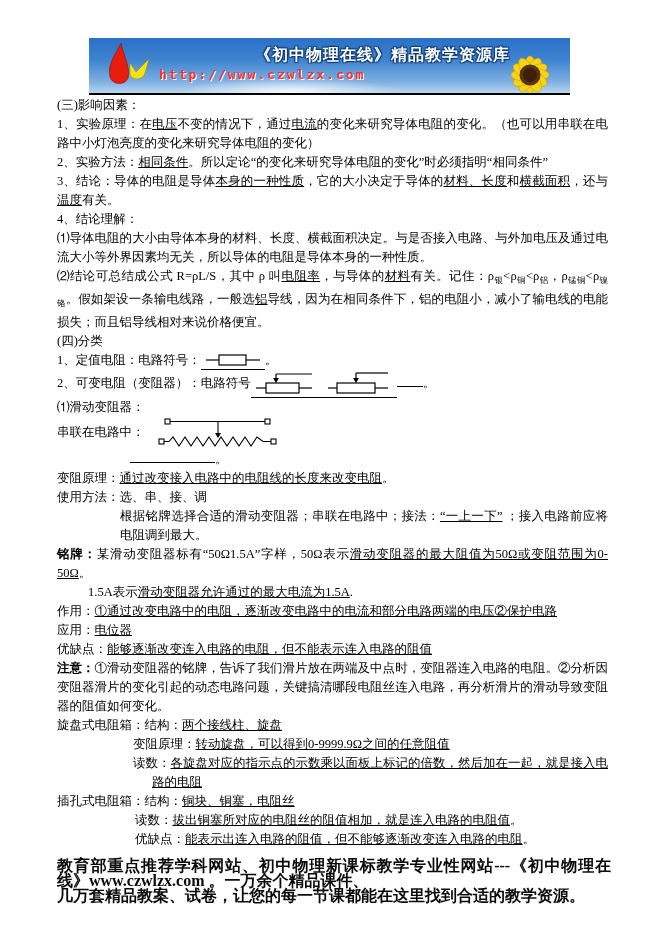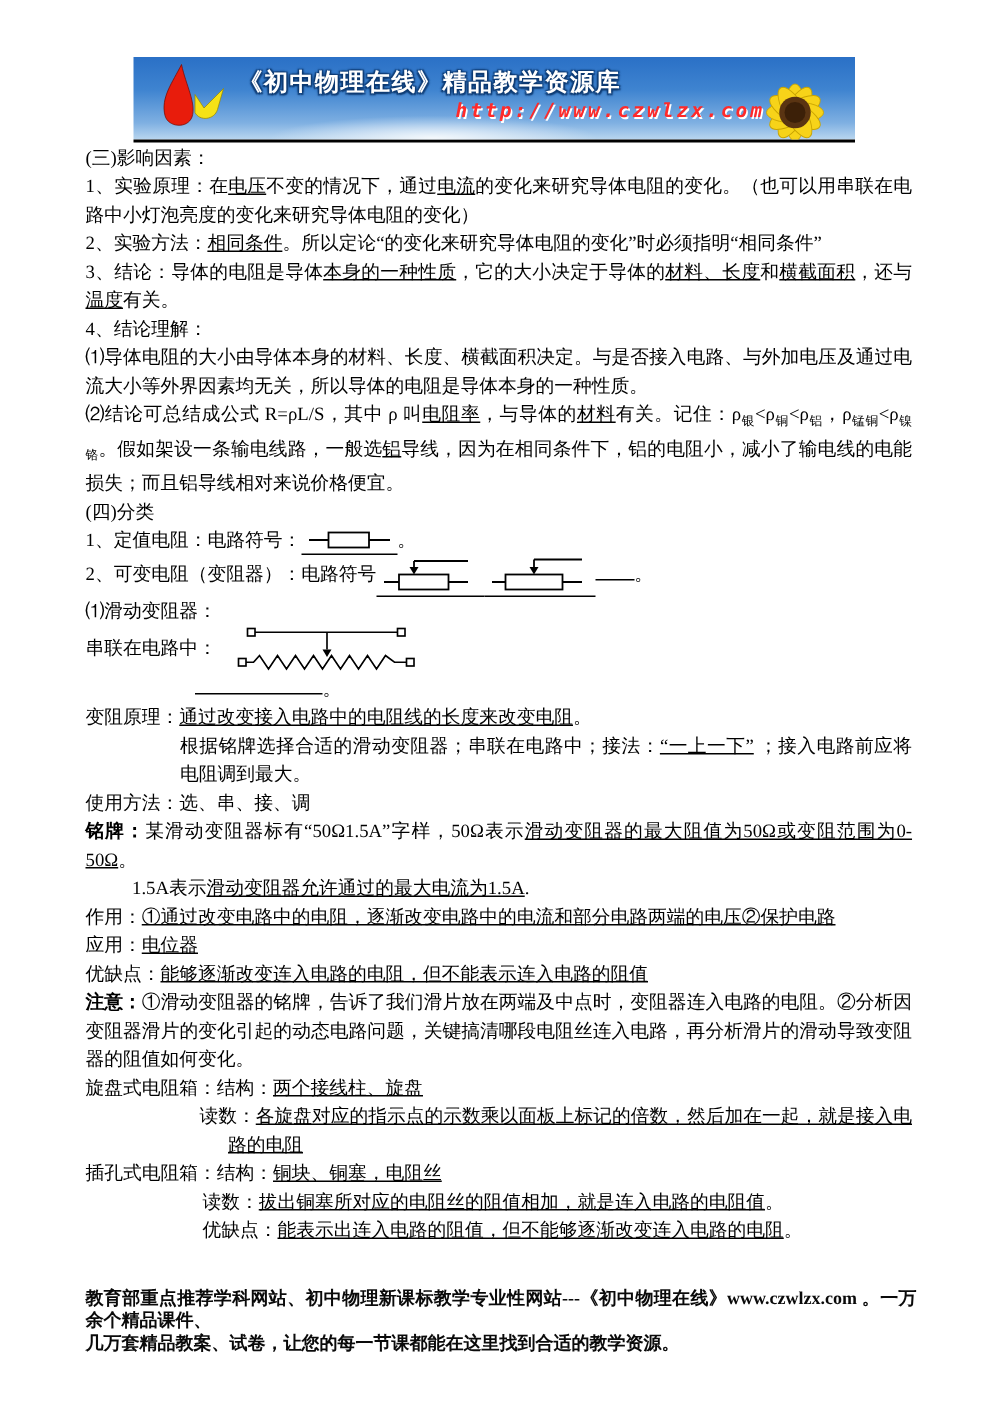--- a/index.html
+++ b/index.html
@@ -11,51 +11,51 @@
   .banner{
     position:absolute;left:89px;top:38px;width:481px;height:55px;
     border-bottom:2px solid #000;overflow:hidden;
     background:linear-gradient(180deg,#2a70c6 0%,#3f84d0 40%,#7fb0e2 80%,#b9d6ef 100%);
   }
   .banner::after{ 
     content:"";position:absolute;left:90px;bottom:-14px;width:220px;height:30px;
     background:radial-gradient(ellipse at center,rgba(255,255,255,.85) 0%,rgba(255,255,255,0) 70%);
   }
   .banner-title{
-    position:absolute;left:70px;right:60px;top:7px;text-align:left;
+    position:absolute;left:70px;right:60px;top:7px;text-align:right;
     color:#fff;font-weight:bold;font-size:16px;letter-spacing:1px;
     text-shadow:1px 1px 1px #0d3a72,-1px -1px 1px #0d3a72,1px -1px 1px #0d3a72,-1px 1px 1px #0d3a72;
     white-space:nowrap;
   }
   .banner-url{
-    position:absolute;left:70px;right:60px;top:29px;text-align:right;
+    position:absolute;left:70px;right:60px;top:29px;text-align:left;
     color:#ff2a2a;font-weight:bold;font-size:13px;letter-spacing:2px;
     font-family:"DejaVu Sans Mono",monospace;
-    text-shadow:1px 1px 0 #ffffff;white-space:nowrap;font-style:italic;
+    text-shadow:1px 1px 0 #ffffff;white-space:nowrap;
   }
   .banner-logo{position:absolute;left:8px;top:3px;}
   .banner-flower{position:absolute;right:4px;bottom:-4px;}
   
   .doc{
     position:absolute;left:57px;top:96px;width:551px;
     font-size:12.5px;line-height:19px;text-align:justify;
   }
   .line{min-height:19px;}
   .run{white-space:pre-wrap;}
   .u{text-decoration:underline;}
   .b{font-weight:bold;}
   .sub{font-size:8.5px;vertical-align:-3px;text-decoration:none;}
   .blank{display:inline-block;border-bottom:1px solid #000;height:13px;vertical-align:baseline;}
   .symwrap{display:inline-block;vertical-align:middle;line-height:0;}
   .wrapu{border-bottom:1px solid #000;padding:0 5px 2px 5px;}
   .symwrap svg{display:inline-block;vertical-align:middle;}
   
   .footer{
     position:absolute;left:57px;top:858px;width:554px;
-    font-weight:bold;font-size:12px;line-height:15px;color:#0a0a0a;text-align:justify;
+    font-weight:bold;font-size:16px;line-height:15px;color:#0a0a0a;text-align:justify;
   }
 </style>
 </head>
 <body>
 
 <div class="banner">
   <span class="banner-logo symwrap">
     <svg width="58" height="50" viewBox="0 0 58 50">
       <path d="M24,2 C18,14 10,24 13,36 C15,44 28,45 31,37 C34,28 27,16 24,2 Z" fill="#e81c0c" stroke="#7a0a00" stroke-width="0.5"></path>
       <path d="M33,22 l6,9 l13,-13 l-4,14 c-2,7 -12,8 -15,2 Z" fill="#f5e216" stroke="#9a8a00" stroke-width="0.5"></path>
@@ -116,29 +116,30 @@
     <rect x="114" y="2" width="5" height="5" fill="#fff"></rect>
     <line x1="19" y1="4.5" x2="114" y2="4.5"></line>
     <line x1="67" y1="4.5" x2="67" y2="16"></line>
     <polygon points="64,16 70,16 67,21" fill="#000" stroke="none"></polygon>
     <rect x="8" y="22" width="5" height="5" fill="#fff"></rect>
     <rect x="120" y="22" width="5" height="5" fill="#fff"></rect>
     <polyline points="13,24.5 18,24.5 22,20 28,29 34,20 40,29 46,20 52,29 58,20 64,29 70,20 76,29 82,20 88,29 94,20 100,29 106,20 112,24.5 120,24.5"></polyline>
   </svg></span></div>
     <div class="line" style="padding-left: 73px;"><span class="run blank" style="width: 85px;"></span><span class="run">。</span></div>
     <div class="line"><span class="run">变阻原理：</span><span class="run u">通过改变接入电路中的电阻线的长度来改变电阻</span><span class="run">。</span></div>
+    <div class="line"><span class="run">使用方法：选、串、接、调</span></div>
     <div class="line" style="padding-left: 63px;"><span class="run">根据铭牌选择合适的滑动变阻器；串联在电路中；接法：</span><span class="run u">“一上一下”</span><span class="run"> ；接入电路前应将电阻调到最大。</span></div>
-    <div class="line"><span class="run">使用方法：选、串、接、调</span></div>
     <div class="line"><span class="run b">铭牌：</span><span class="run">某滑动变阻器标有“50Ω1.5A”字样，50Ω表示</span><span class="run u">滑动变阻器的最大阻值为50Ω或变阻范围为0-50Ω</span><span class="run">。</span></div>
     <div class="line" style="padding-left: 31px;"><span class="run">1.5A表示</span><span class="run u">滑动变阻器允许通过的最大电流为1.5A</span><span class="run">.</span></div>
     <div class="line"><span class="run">作用：</span><span class="run u">①通过改变电路中的电阻，逐渐改变电路中的电流和部分电路两端的电压②保护电路</span></div>
     <div class="line"><span class="run">应用：</span><span class="run u">电位器</span></div>
     <div class="line"><span class="run">优缺点：</span><span class="run u">能够逐渐改变连入电路的电阻，但不能表示连入电路的阻值</span></div>
     <div class="line"><span class="run b">注意：</span><span class="run">①滑动变阻器的铭牌，告诉了我们滑片放在两端及中点时，变阻器连入电路的电阻。②分析因变阻器滑片的变化引起的动态电路问题，关键搞清哪段电阻丝连入电路，再分析滑片的滑动导致变阻器的阻值如何变化。</span></div>
     <div class="line"><span class="run">旋盘式电阻箱：结构：</span><span class="run u">两个接线柱、旋盘</span></div>
+    <div class="line" style="padding-left: 76px;"><span class="run">变阻原理：</span><span class="run u">转动旋盘，可以得到0-9999.9Ω之间的任意阻值</span></div>
     <div class="line" style="padding-left: 95px; text-indent: -19px;"><span class="run">读数：</span><span class="run u">各旋盘对应的指示点的示数乘以面板上标记的倍数，然后加在一起，就是接入电路的电阻</span></div>
     <div class="line"><span class="run">插孔式电阻箱：结构：</span><span class="run u">铜块、铜塞，电阻丝</span></div>
     <div class="line" style="padding-left: 78px;"><span class="run">读数：</span><span class="run u">拔出铜塞所对应的电阻丝的阻值相加，就是连入电路的电阻值</span><span class="run">。</span></div>
     <div class="line" style="padding-left: 78px;"><span class="run">优缺点：</span><span class="run u">能表示出连入电路的阻值，但不能够逐渐改变连入电路的电阻</span><span class="run">。</span></div>
   </div>
 
 <div class="footer">
   <div>教育部重点推荐学科网站、初中物理新课标教学专业性网站---《初中物理在线》www.czwlzx.com 。一万余个精品课件、</div>
   <div>几万套精品教案、试卷，让您的每一节课都能在这里找到合适的教学资源。</div>
 </div>

